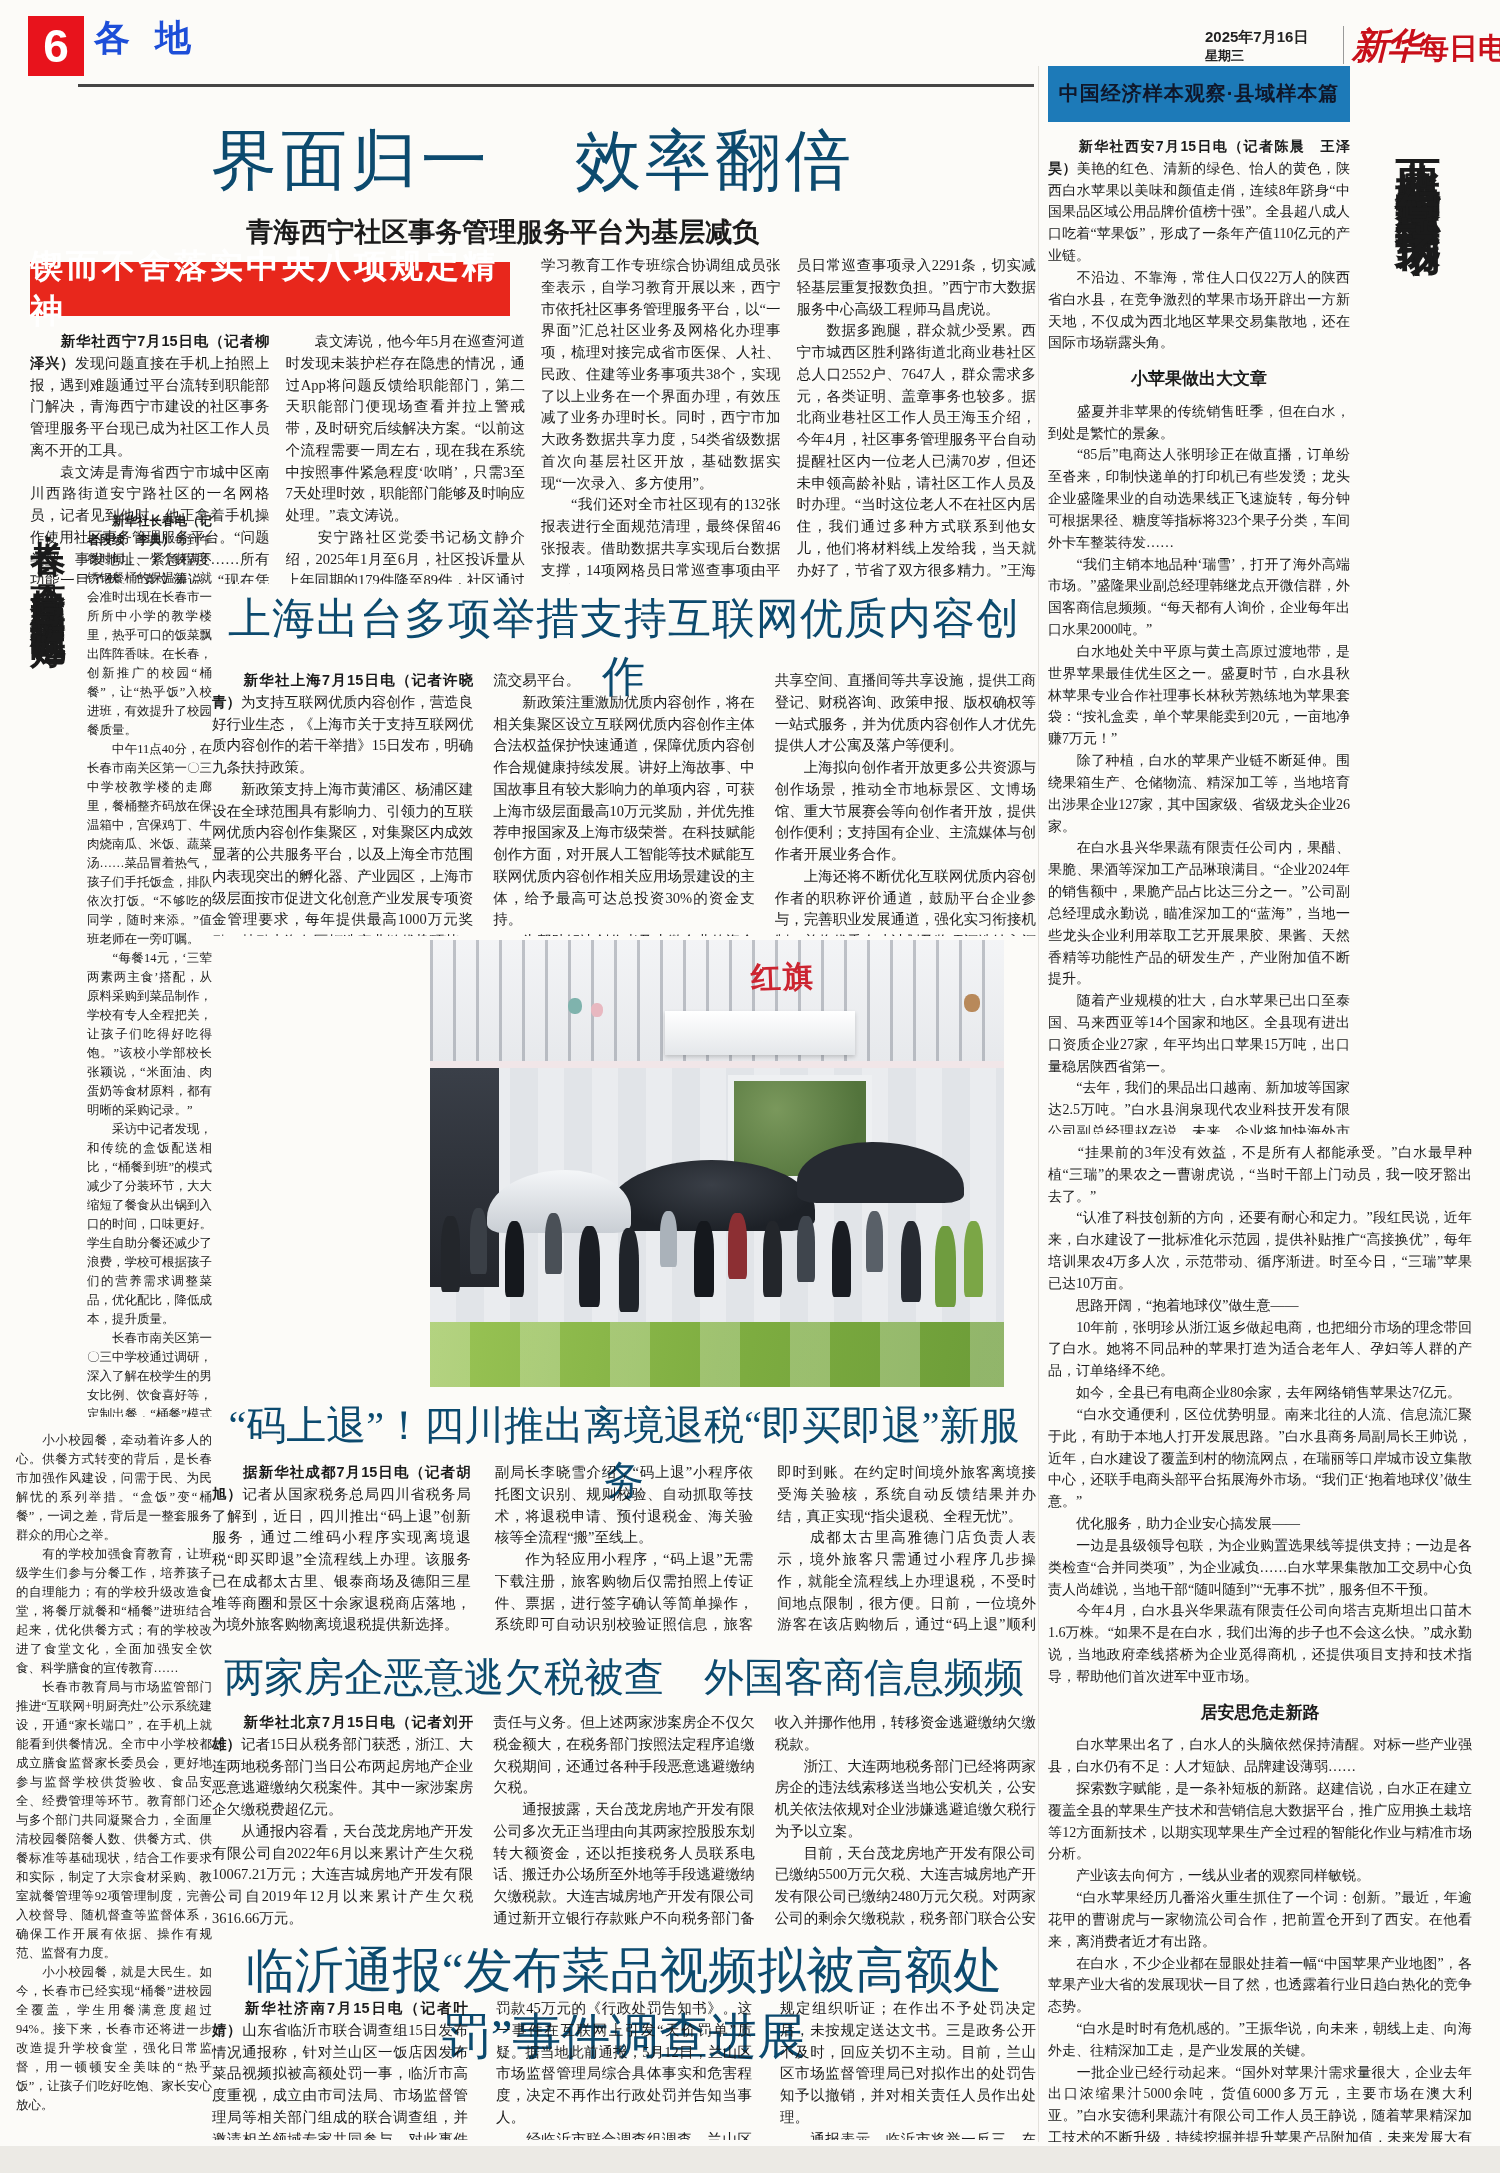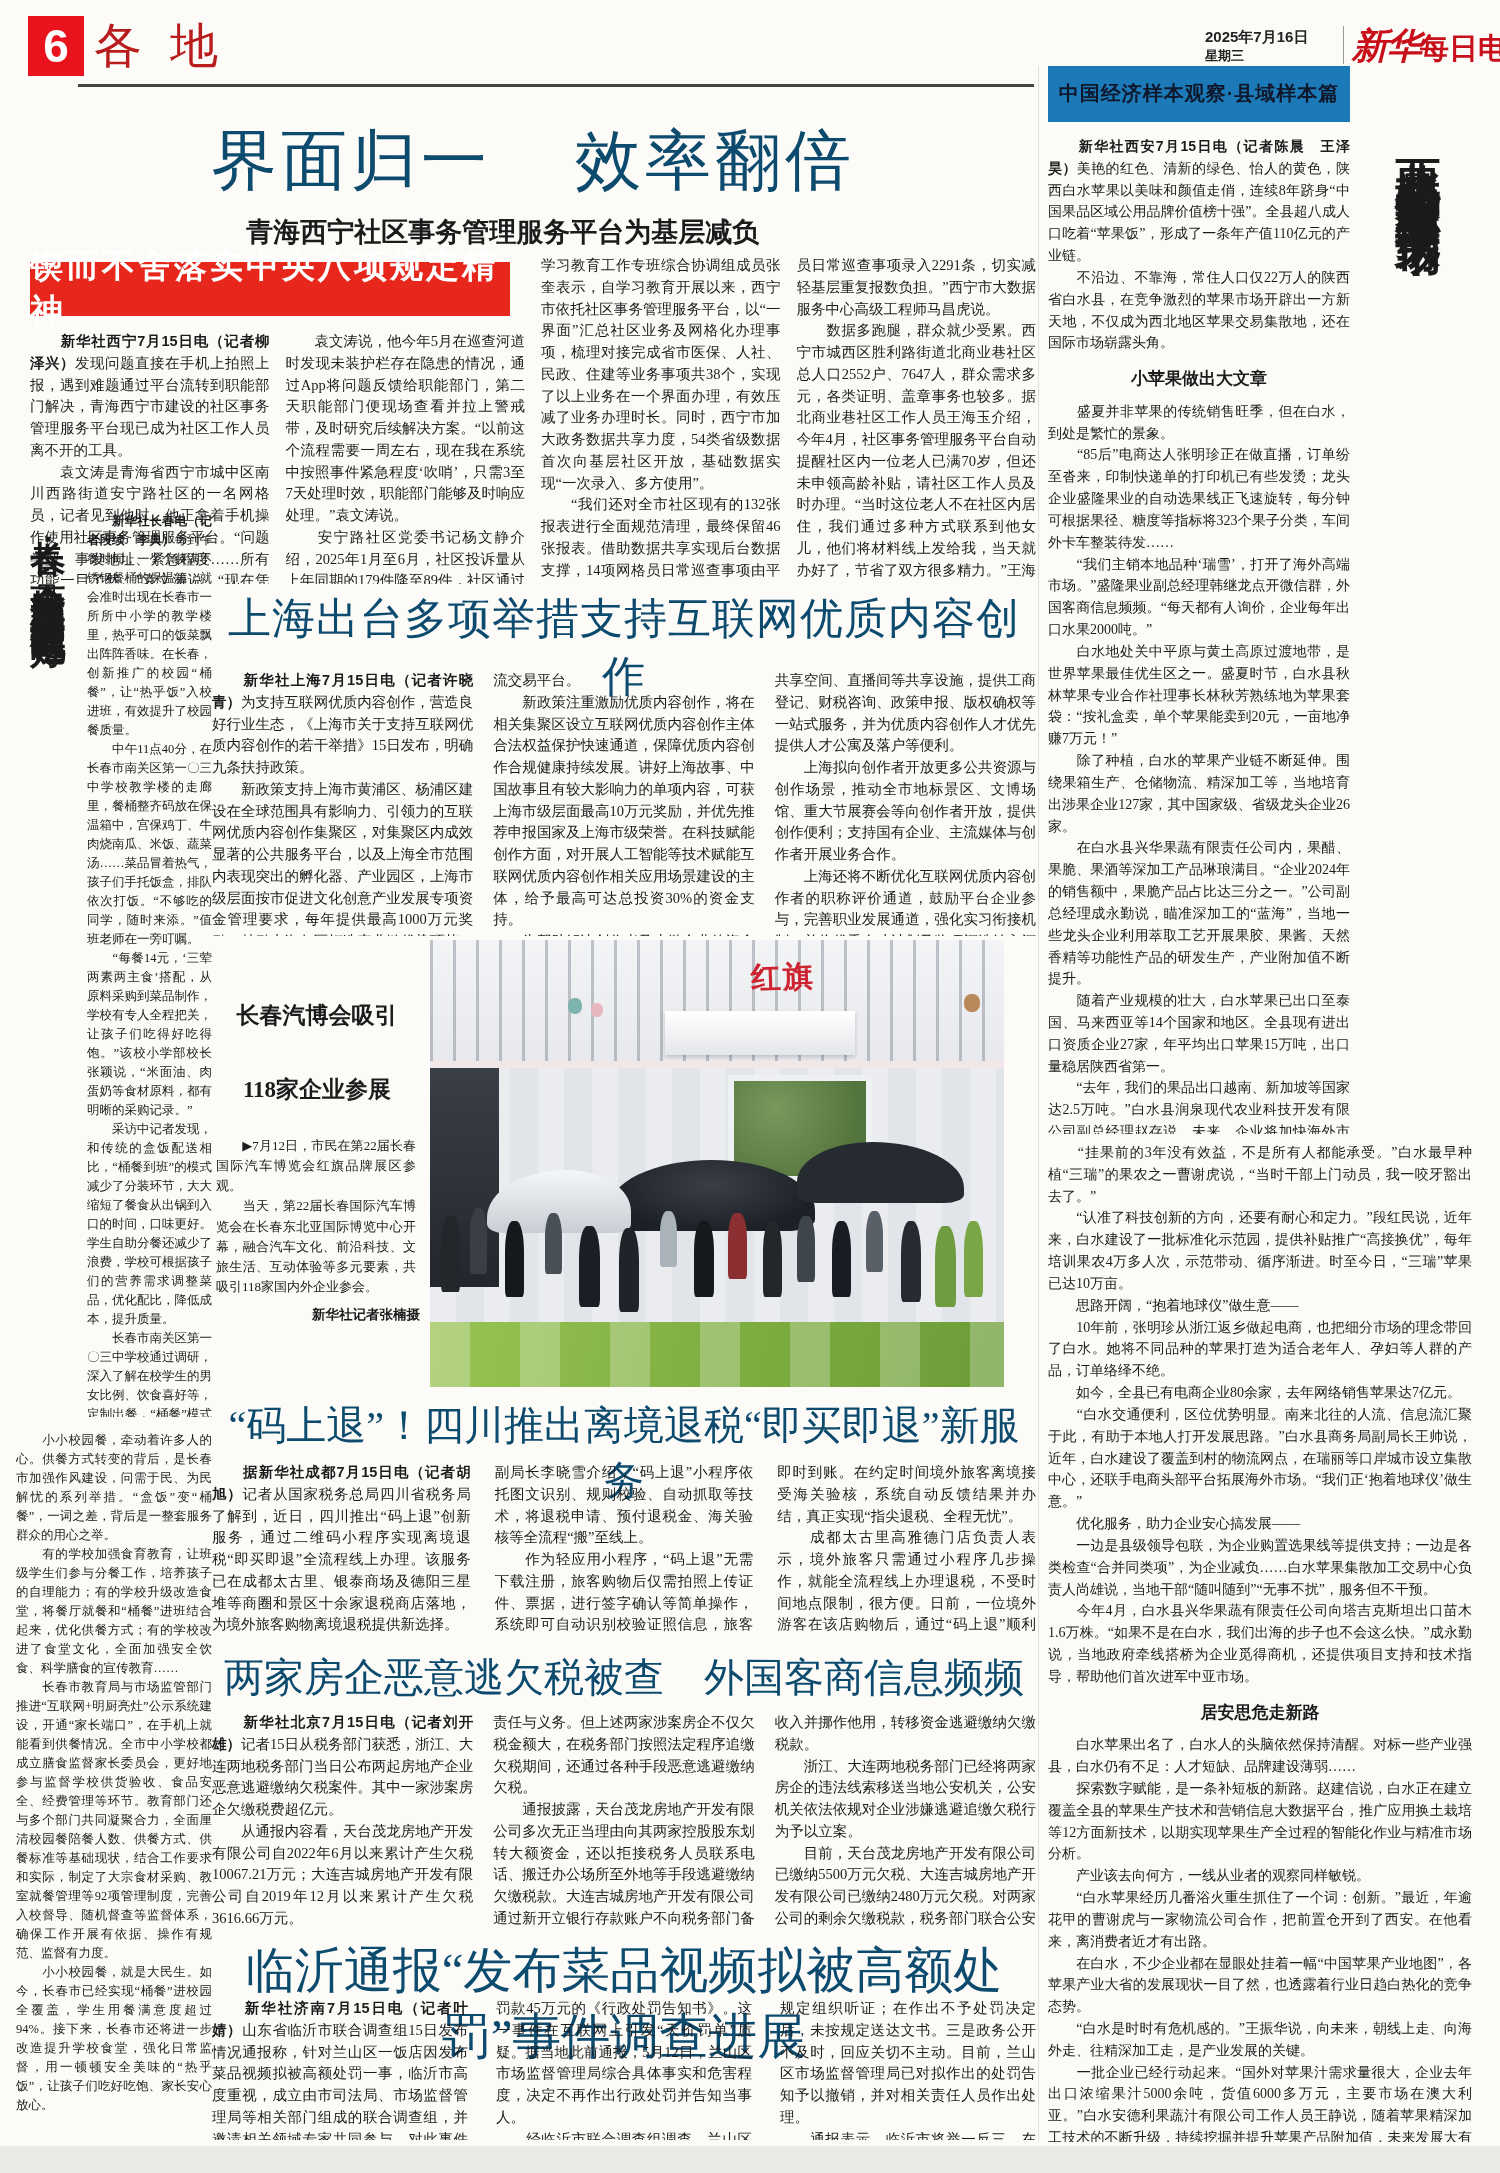--- a/index.html
+++ b/index.html
@@ -7,21 +7,21 @@
         font-family:"Liberation Serif","DejaVu Serif",serif;color:#1b1b1b;overflow:hidden;}
   .abs{position:absolute;}
   .sans{font-family:"Liberation Sans","DejaVu Sans",sans-serif;}
   .pre{white-space:pre-line;}
   .just{text-align:justify;text-justify:inter-ideograph;}
   .clip{overflow:hidden;}
 
   
   .pgnum{left:28px;top:16px;width:56px;height:60px;background:#e8131c;color:#fff;
          display:flex;align-items:center;justify-content:center;font-size:46px;font-weight:700;}
-  .section{left:94px;top:14px;font-size:48px;font-weight:400;letter-spacing:8px;color:#b91c1c;}
+  .section{left:94px;top:14px;font-size:36px;font-weight:700;letter-spacing:8px;color:#1d4ed8;}
   .hrule{left:78px;top:84px;width:956px;height:3px;background:#454545;}
   .dateblk{left:1205px;top:27px;width:130px;text-align:left;font-weight:700;line-height:1.35;color:#222;}
   .dateblk .d1{font-size:15px;} .dateblk .d2{font-size:13px;}
   .vsep{left:1343px;top:26px;width:1px;height:38px;background:#9a9a9a;}
   .masthead{left:1352px;top:22px;color:#c8101a;white-space:nowrap;}
   .masthead .m1{font-size:36px;font-weight:700;font-style:italic;letter-spacing:-2px;}
   .masthead .m2{font-size:29px;font-weight:700;}
 
   
   .headline{font-weight:400;color:#0c4a6e;text-align:center;}
@@ -177,27 +177,20 @@
 　　新政策支持上海市黄浦区、杨浦区建设在全球范围具有影响力、引领力的互联网优质内容创作集聚区，对集聚区内成效显著的公共服务平台，以及上海全市范围内表现突出的孵化器、产业园区，上海市级层面按市促进文化创意产业发展专项资金管理要求，每年提供最高1000万元奖励。鼓励上海各区打造产业链优势环节，优化全市产业布局。同时，依托平台企业、行业协会，在集聚区内举办全球创作者大会、创新创业大赛等具有广泛影响的品牌活动，打造行业高端交</span></div>
       <div class="col pre just clip">流交易平台。
 　　新政策注重激励优质内容创作，将在相关集聚区设立互联网优质内容创作主体合法权益保护快速通道，保障优质内容创作合规健康持续发展。讲好上海故事、中国故事且有较大影响力的单项内容，可获上海市级层面最高10万元奖励，并优先推荐申报国家及上海市级荣誉。在科技赋能创作方面，对开展人工智能等技术赋能互联网优质内容创作相关应用场景建设的主体，给予最高可达总投资30%的资金支持。
 　　为帮助解决创作者及小微企业的资金问题，上海推进设立专项基金，打通银行贷款绿色通道。同时，支持集聚区提供</div>
       <div class="col pre just clip">共享空间、直播间等共享设施，提供工商登记、财税咨询、政策申报、版权确权等一站式服务，并为优质内容创作人才优先提供人才公寓及落户等便利。
 　　上海拟向创作者开放更多公共资源与创作场景，推动全市地标景区、文博场馆、重大节展赛会等向创作者开放，提供创作便利；支持国有企业、主流媒体与创作者开展业务合作。
 　　上海还将不断优化互联网优质内容创作者的职称评价通道，鼓励平台企业参与，完善职业发展通道，强化实习衔接机制，并将优秀人才计划及奖项评选纳入评选范围。</div>
     </div>
   </div>
 
-  <div class="abs cap">
-    <div class="abs cap-t cap-t1">长春汽博会吸引</div>
-    <div class="abs cap-t cap-t2">118家企业参展</div>
-    <div class="abs cap-b pre just">　　▶7月12日，市民在第22届长春国际汽车博览会红旗品牌展区参观。
-　　当天，第22届长春国际汽车博览会在长春东北亚国际博览中心开幕，融合汽车文化、前沿科技、文旅生活、互动体验等多元要素，共吸引118家国内外企业参会。</div>
-    <div class="abs cap-cr">新华社记者张楠摄</div>
-  </div>
 
   <div class="abs photo">
     <div class="ph-top">
       <div class="ph-slats"></div>
       <div class="ph-counter"></div>
       <span class="ph-sign">红旗</span>
       <div class="ph-chair" style="left:24%;top:48%;width:14px;height:16px;background:#7fb3ad;"></div>
       <div class="ph-chair" style="left:28%;top:52%;width:12px;height:14px;background:#e8b8c0;"></div>
       <div class="ph-chair" style="left:93%;top:45%;width:16px;height:18px;background:#b8895a;"></div>
     </div>

